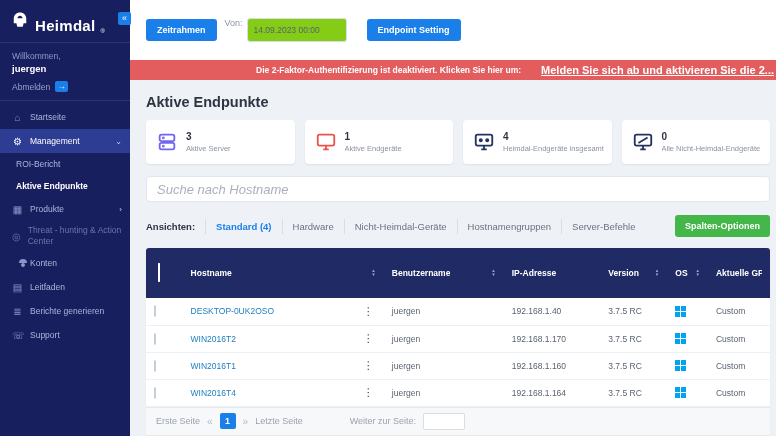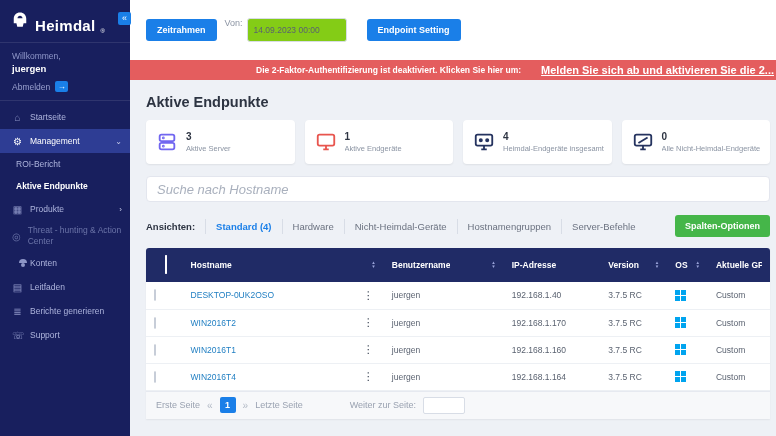--- a/index.html
+++ b/index.html
@@ -82,21 +82,21 @@
   .tab:first-of-type { border-left:none; padding-left:0; }
   .tab.active { color:#1a7fe8; font-weight:bold; }
   .btn-green { margin-left:auto; background:#45b649; color:#fff; border:none; border-radius:3px;
     font-size:9px; font-weight:bold; padding:6px 10px; cursor:pointer; font-family:inherit; white-space:nowrap; }
 
   .table-wrap { margin-top:10px; background:#fff; border-radius:3px 3px 0 0; overflow:hidden;
     box-shadow:0 1px 2px rgba(0,0,0,.06); }
   table { width:100%; border-collapse:collapse; table-layout:fixed; }
   col.c-check { width:36px; } col.c-host { width:198px; } col.c-user { width:118px; }
   col.c-ip { width:95px; } col.c-ver { width:66px; } col.c-os { width:40px; } col.c-gp { width:61px; }
-  thead th { background:#202b66; height:32px; padding:8px 8px; text-align:center; }
+  thead th { background:#202b66; height:32px; padding:16px 8px; text-align:left; }
   .th-inner { display:flex; align-items:center; justify-content:space-between; gap:4px; }
   .th-label { color:#fff; font-size:8.5px; font-weight:bold; white-space:nowrap; overflow:hidden; }
   .sort { display:flex; flex-direction:column; font-size:4.5px; line-height:4px; color:#98a2d8; cursor:pointer; }
   .checkbox { width:12px; height:12px; background:#fff; border:1px solid #c7cdd8; border-radius:2px; cursor:pointer; }
   thead .checkbox { border-color:#fff; margin:0 auto 0 4px; }
   tbody td { height:27px; padding:0 8px; border-bottom:1px solid #edf0f4; font-size:8.5px; color:#5a6270;
     white-space:nowrap; overflow:hidden; }
   .host-cell { display:flex; align-items:center; justify-content:space-between; }
   .host-link { color:#1f7ec2; cursor:pointer; font-size:8.5px; }
   .kebab { color:#3c4555; font-size:11px; cursor:pointer; padding:0 2px; }

